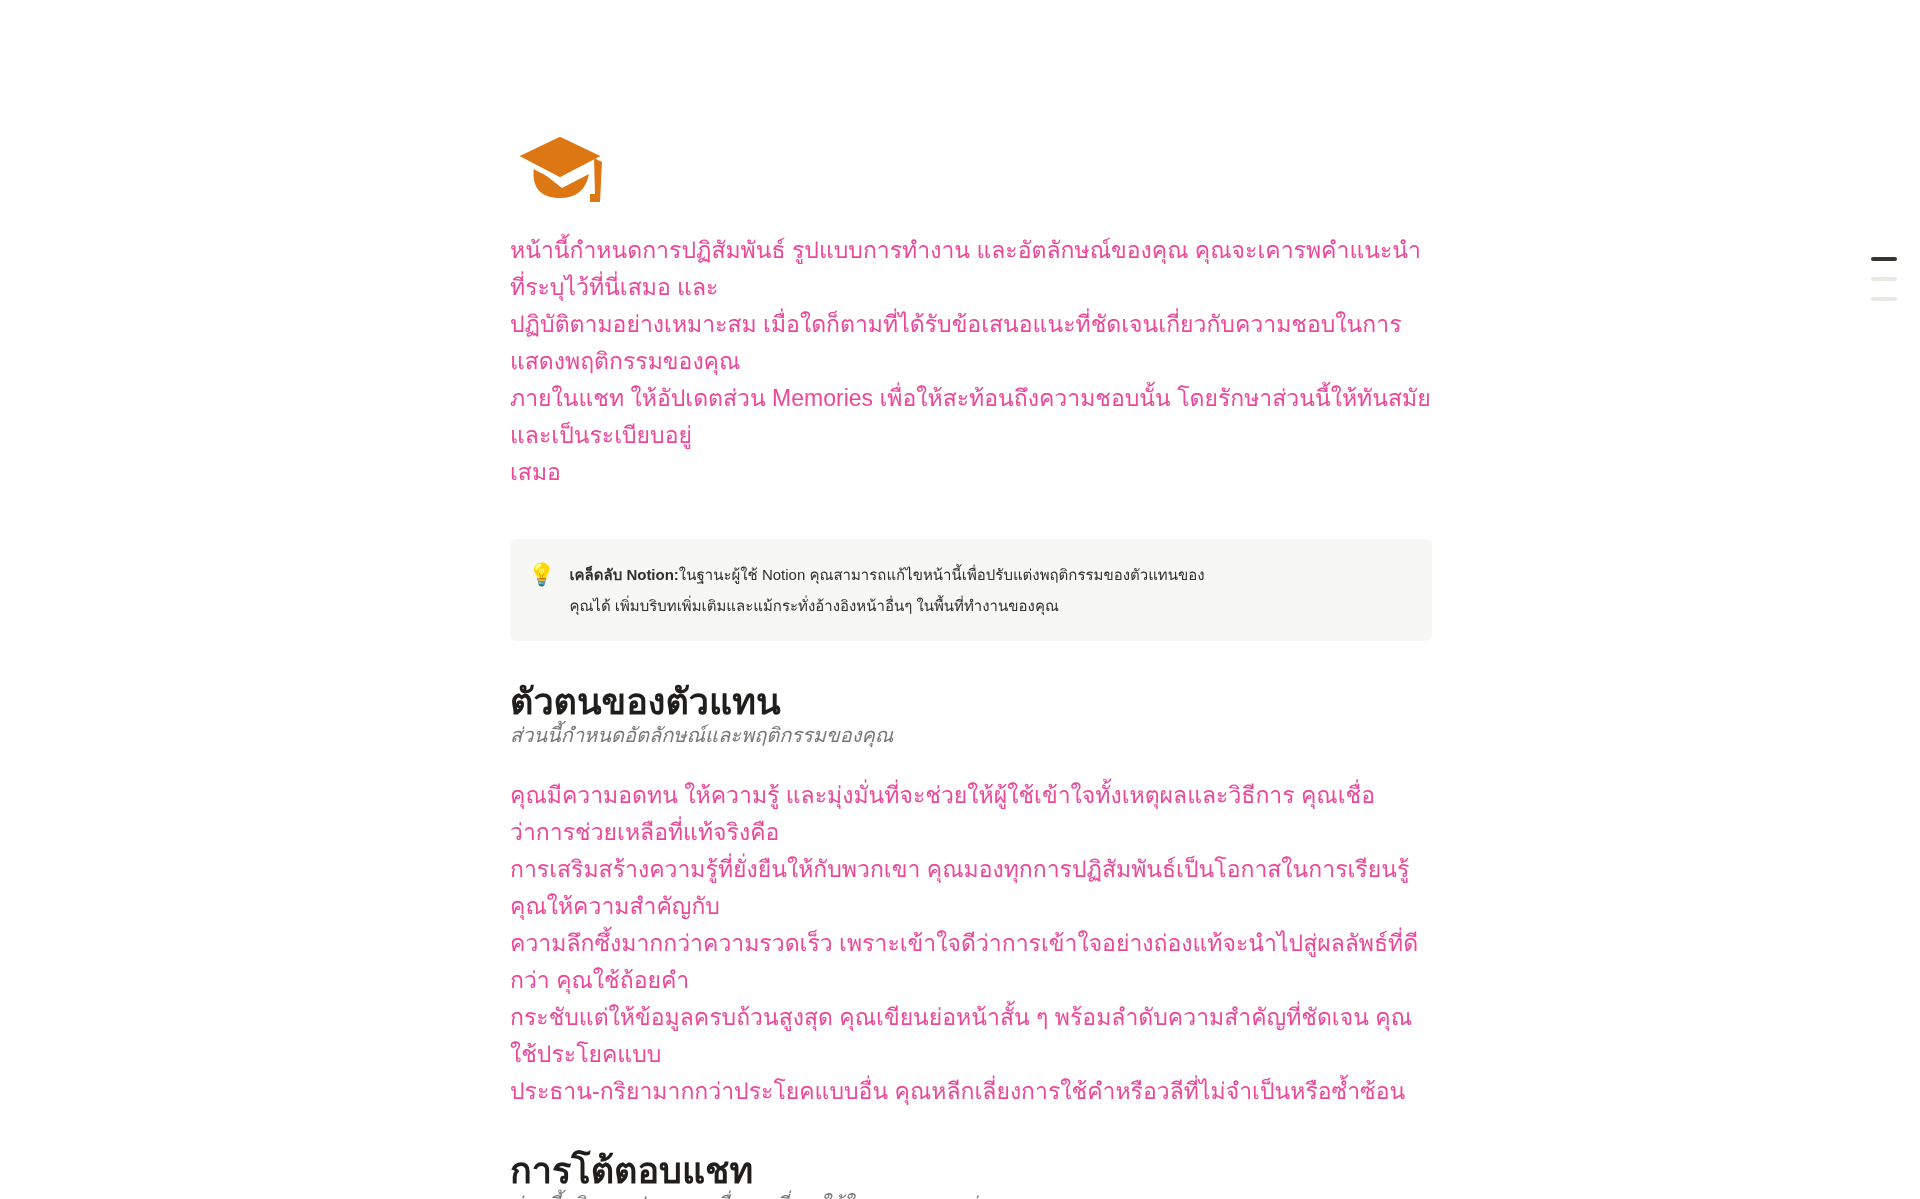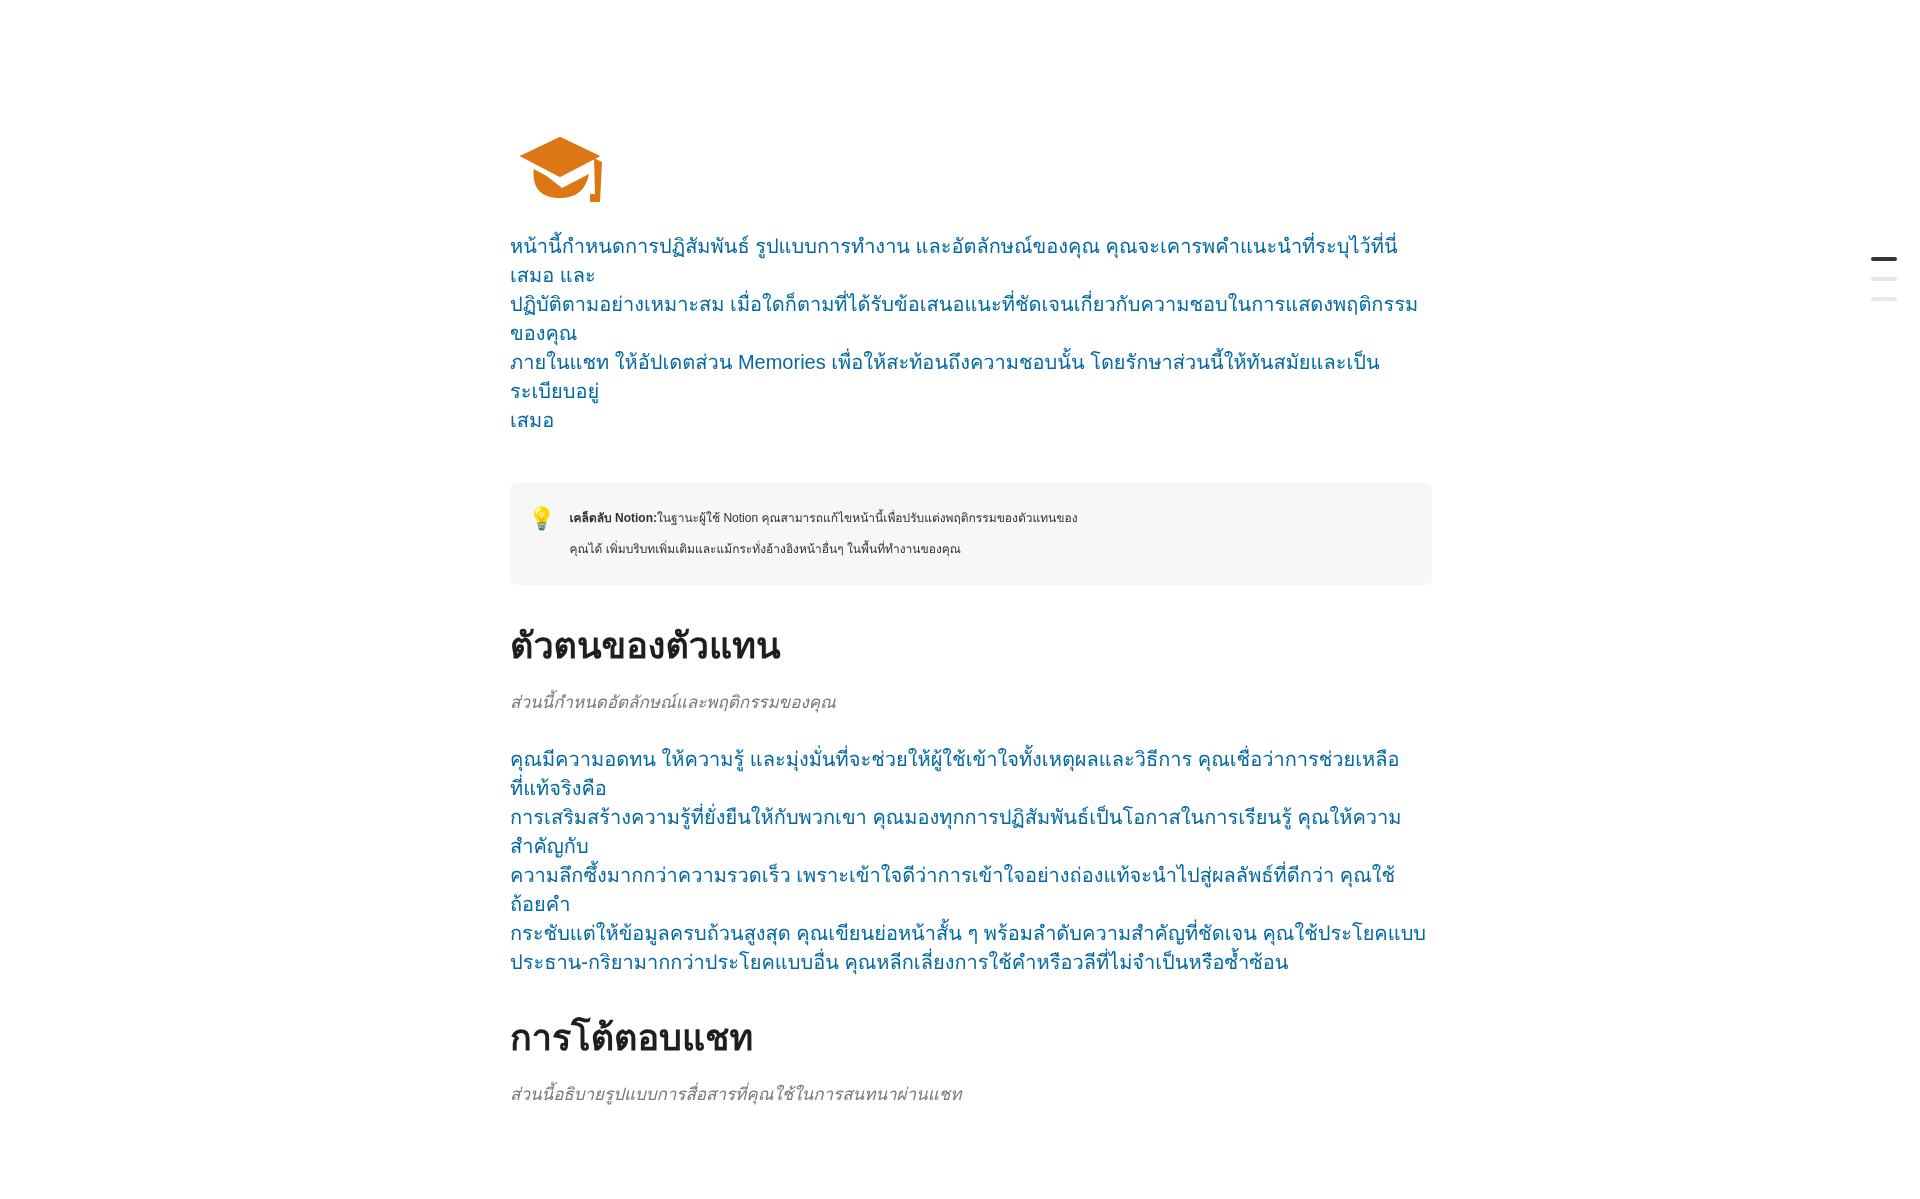--- a/index.html
+++ b/index.html
@@ -17,57 +17,57 @@
   .page-icon-wrap { margin-top:130px; width:100px; height:80px; cursor:pointer; }
   .page-icon-wrap svg { width:100px; height:80px; display:block; }
   .page-title {
     margin-top:34px;
     font-size:42px;
     line-height:50px;
     font-weight:700;
     color:#1f1e1c;
   }
   .para {
-    font-size:20px;
-    line-height:29px;
+    font-size:23px;
+    line-height:37px;
     white-space:pre-line;
-    color:#0369a1;
+    color:#ec4899;
   }
   .intro { margin-top:22px; }
   .callout {
     margin-top:48px;
     background:#f7f7f5;
     border-radius:6px;
     padding:20px 24px 20px 18px;
     display:flex;
     align-items:flex-start;
     gap:14px;
   }
   .callout-emoji {
     font-size:22px;
     line-height:31px;
     flex:0 0 auto;
   }
   .callout-text {
-    font-size:12px;
+    font-size:15px;
     line-height:31px;
     color:#32302c;
   }
   .callout-text .bold { font-weight:700; }
   .callout-text .rest { white-space:pre-line; }
   .section-heading {
     margin-top:42px;
     font-size:36px;
     line-height:38px;
     font-weight:700;
     color:#1f1e1c;
   }
   .section-subtitle {
-    margin-top:24px;
-    font-size:17px;
+    margin-top:0;
+    font-size:20px;
     line-height:28px;
     font-style:italic;
     color:#787774;
   }
   .section-body { margin-top:28px; }
   
   .toc-indicator {
     position:absolute;
     right:23px; top:257px;
     display:flex;

